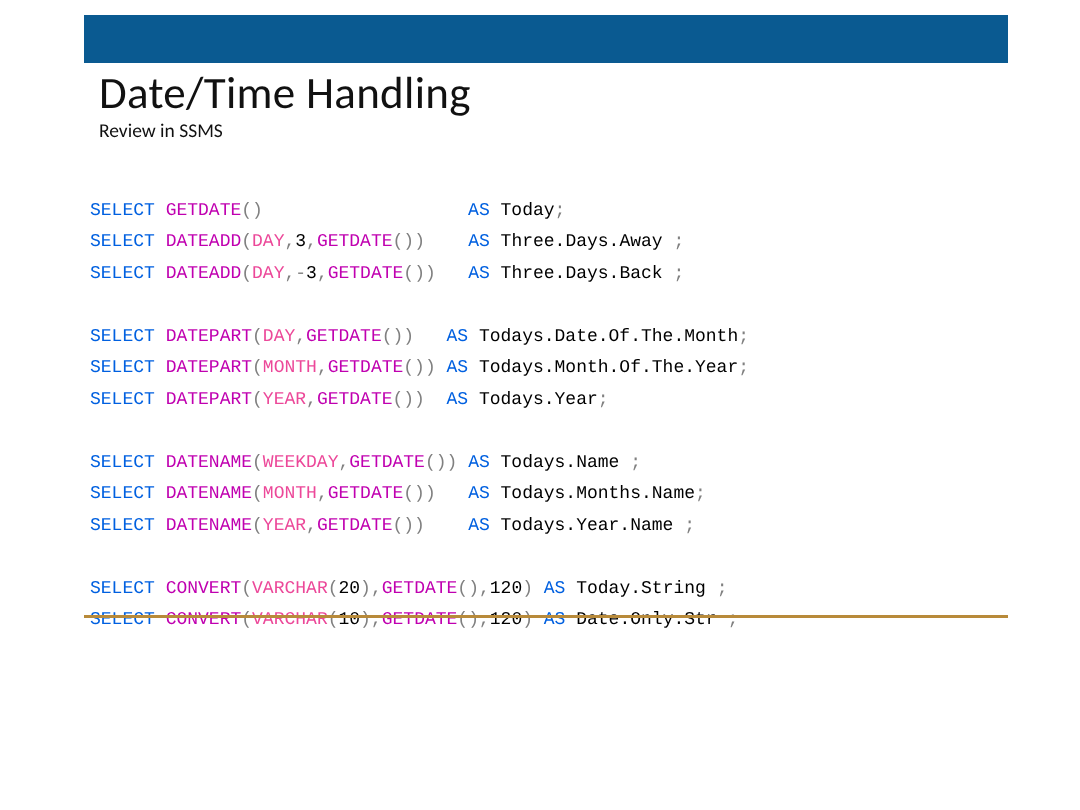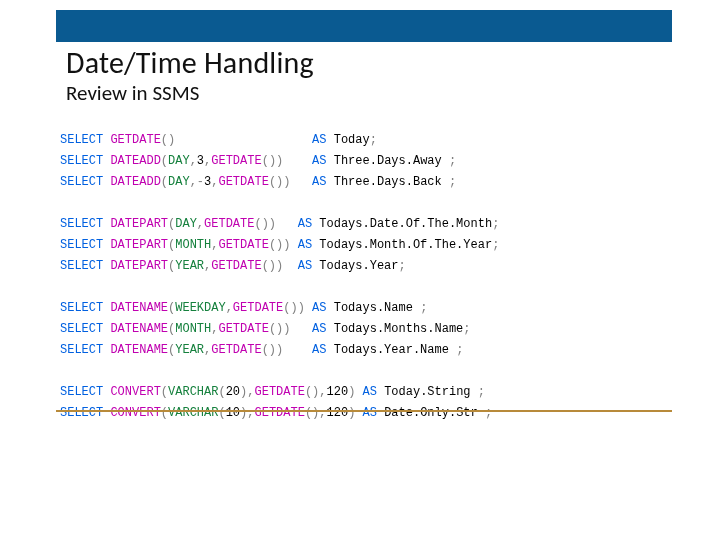--- a/index.html
+++ b/index.html
@@ -31,37 +31,37 @@
     top: 44px;
     font-size: 30px;
     font-weight: 400;
     color: #111;
     letter-spacing: 0.2px;
   }
   .subtitle {
     position: absolute;
     left: 66px;
     top: 80px;
-    font-size: 21px;
+    font-size: 13px;
     color: #111;
   }
   .code-area {
     position: absolute;
     left: 60px;
     top: 130px;
     right: 48px;
     font-family: Consolas, "Courier New", monospace;
     font-size: 12px;
     line-height: 21px;
     white-space: pre;
     color: #000;
   }
   .kw   { color: #0060e0; }
   .func { color: #c000b0; }
-  .arg  { color: #15803d; }
+  .arg  { color: #ec4899; }
   .num  { color: #000; }
   .neg  { color: #808080; }
   .par  { color: #808080; }
   .punc { color: #808080; }
   .alias{ color: #000; }
   .txt  { color: #000; }
 
   .bottom-rule {
     position: absolute;
     left: 56px;

